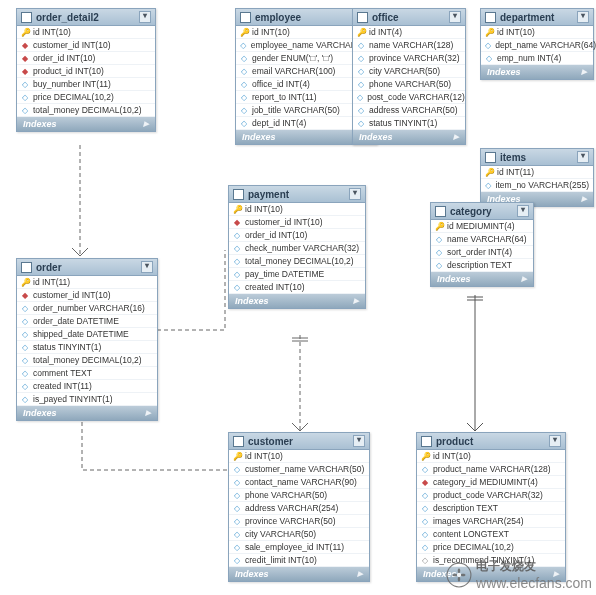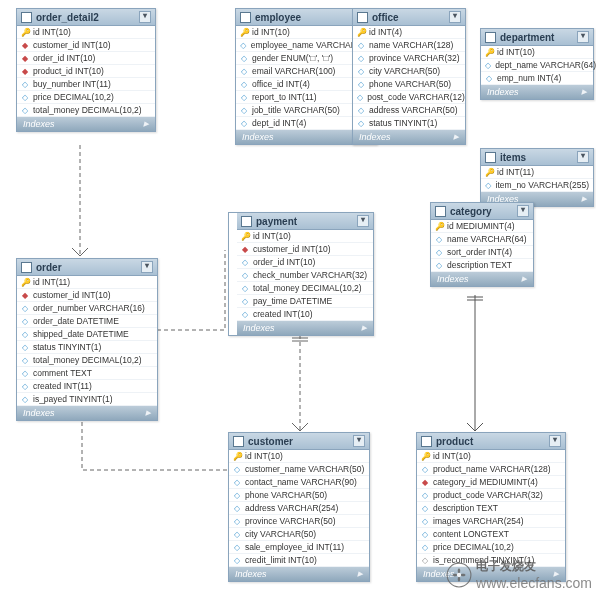--- a/index.html
+++ b/index.html
@@ -71,20 +71,21 @@
   .mark.gray   { color: #999; }
   .indexes {
     background: linear-gradient(#bcccd9, #8fa8bc);
     padding: 2px 6px;
     font-size: 9px;
     font-style: italic;
     color: #fff;
     display: flex;
     justify-content: space-between;
     align-items: center;
+    font-weight: bold;
   }
   .indexes .tri {
     font-size: 7px;
     color: #eef2f6;
   }
   svg.lines {
     position: absolute;
     left: 0; top: 0;
     width: 596px;
     height: 595px;
@@ -252,21 +253,21 @@
         <span class="mark col">◇</span>
         <span>status TINYINT(1)</span>
       </div>
     </div>
   <div class="indexes">
     <span>Indexes</span>
     <span class="tri">▶</span>
   </div>
 </div>
 
-<div class="table" style="left:480px; top:8px; width:112px;margin-top:20px;">
+<div class="table" style="left:480px; top:8px; width:112px;">
   <div class="table-header">
     <span class="icon-box"></span>
     <span>department</span>
     <span class="col-btn">▾</span>
   </div>
   <div>
       <div class="row">
         <span class="mark key">🔑</span>
         <span>id INT(10)</span>
       </div>
@@ -300,21 +301,21 @@
         <span class="mark col">◇</span>
         <span>item_no VARCHAR(255)</span>
       </div>
     </div>
   <div class="indexes">
     <span>Indexes</span>
     <span class="tri">▶</span>
   </div>
 </div>
 
-<div class="table" style="left:228px; top:212px; width:136px;padding-left:8px;">
+<div class="table" style="left:228px; top:185px; width:136px;">
   <div class="table-header">
     <span class="icon-box"></span>
     <span>payment</span>
     <span class="col-btn">▾</span>
   </div>
   <div>
       <div class="row">
         <span class="mark key">🔑</span>
         <span>id INT(10)</span>
       </div>

